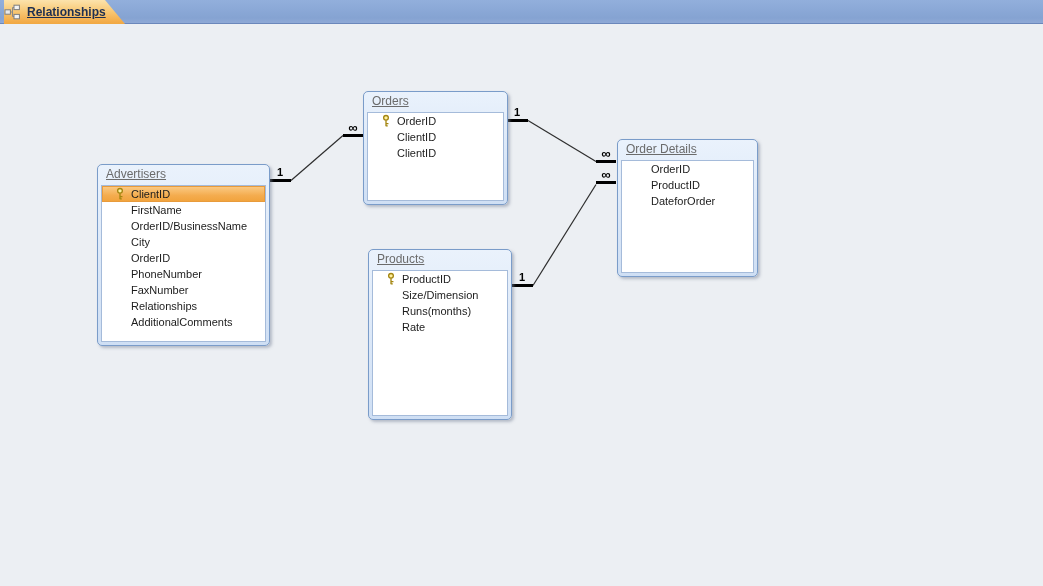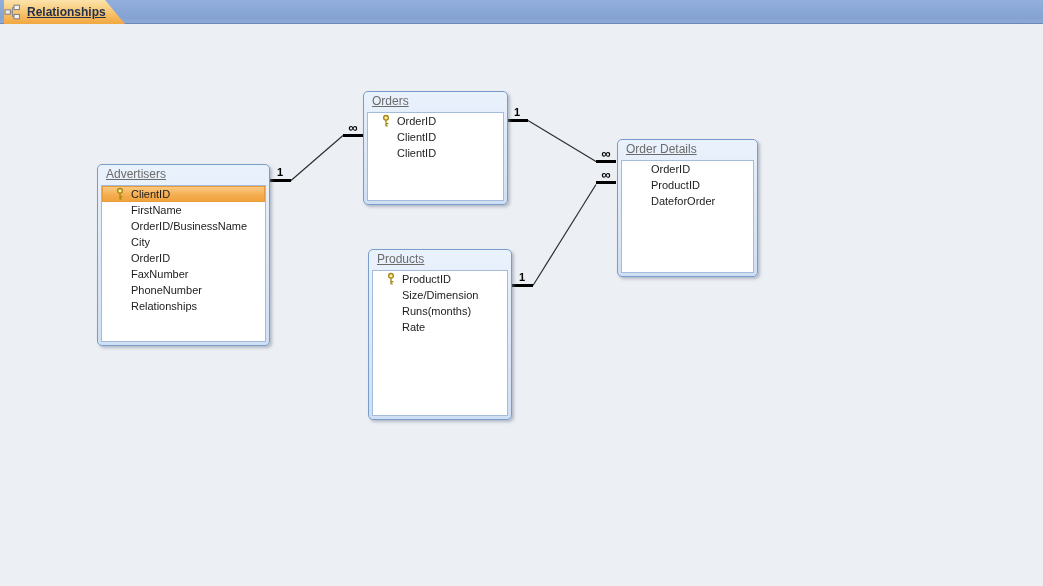--- a/index.html
+++ b/index.html
@@ -114,23 +114,24 @@
               <circle cx="6" cy="4.4" r="2.7" fill="#FFF0A0" stroke="#A3850F" stroke-width="1.5"></circle>
               <path d="M6 7.2 V14 M6 11 H8.8 M6 13.5 H8" stroke="#A3850F" stroke-width="1.5" fill="none"></path>
             </svg>
           </span>
           <span>ClientID</span>
         </div>
         <div class="field-row"><span>FirstName</span></div>
         <div class="field-row"><span>OrderID/BusinessName</span></div>
         <div class="field-row"><span>City</span></div>
         <div class="field-row"><span>OrderID</span></div>
+        <div class="field-row"><span>PhoneNumber</span></div>
         <div class="field-row"><span>FaxNumber</span></div>
-        <div class="field-row"><span>PhoneNumber</span></div>
         <div class="field-row"><span>Relationships</span></div>
+        <div class="field-row"><span>AdditionalComments</span></div>
       </div>
     </div>
 
     <div class="table-card" style="left:363px; top:67px; width:145px; height:114px;">
       <div class="table-header">Orders</div>
       <div class="field-list">
         <div class="field-row">
           <span class="key-slot">
             <svg viewBox="0 0 12 16" width="12" height="14">
               <circle cx="6" cy="4.4" r="2.7" fill="#FFF0A0" stroke="#A3850F" stroke-width="1.5"></circle>

